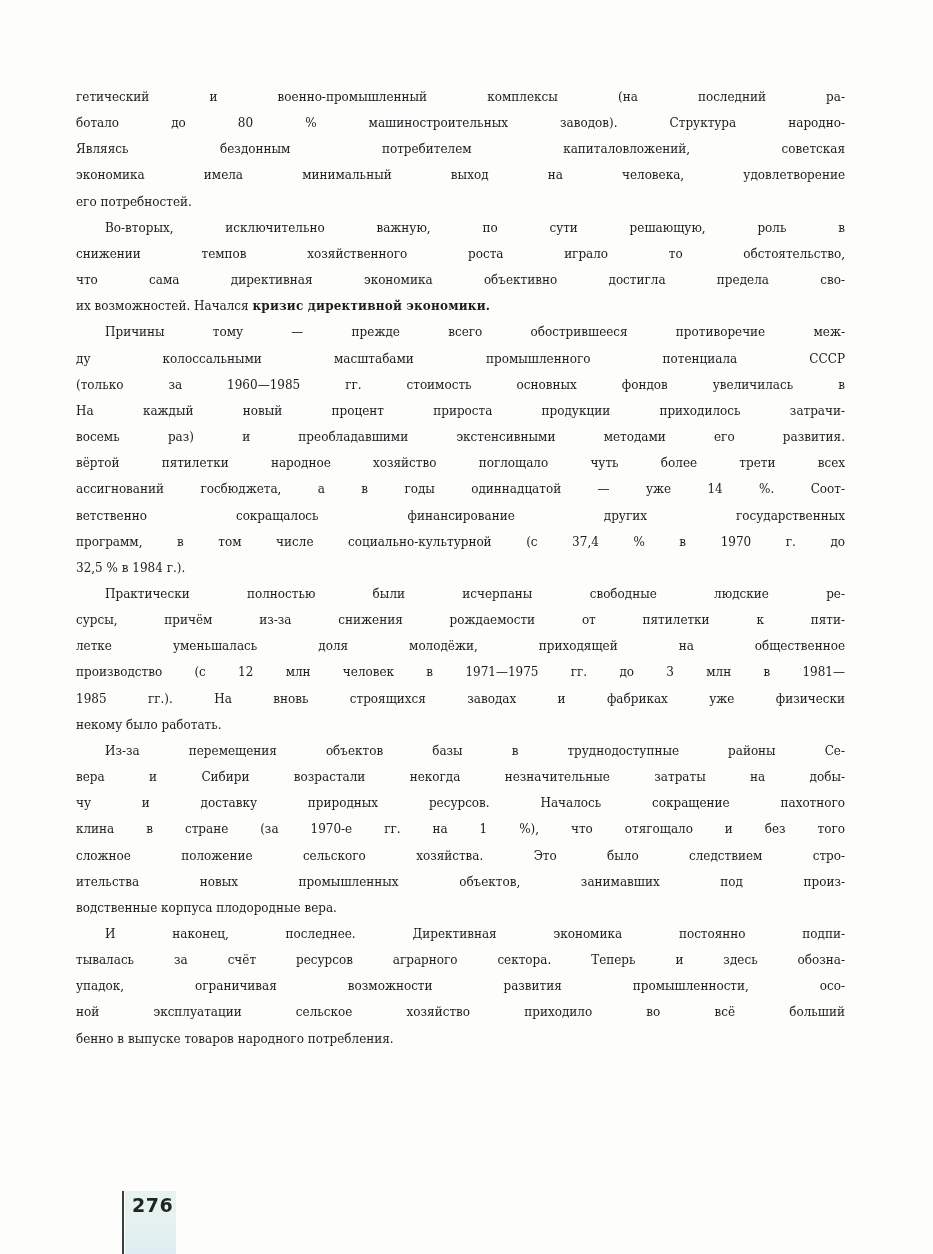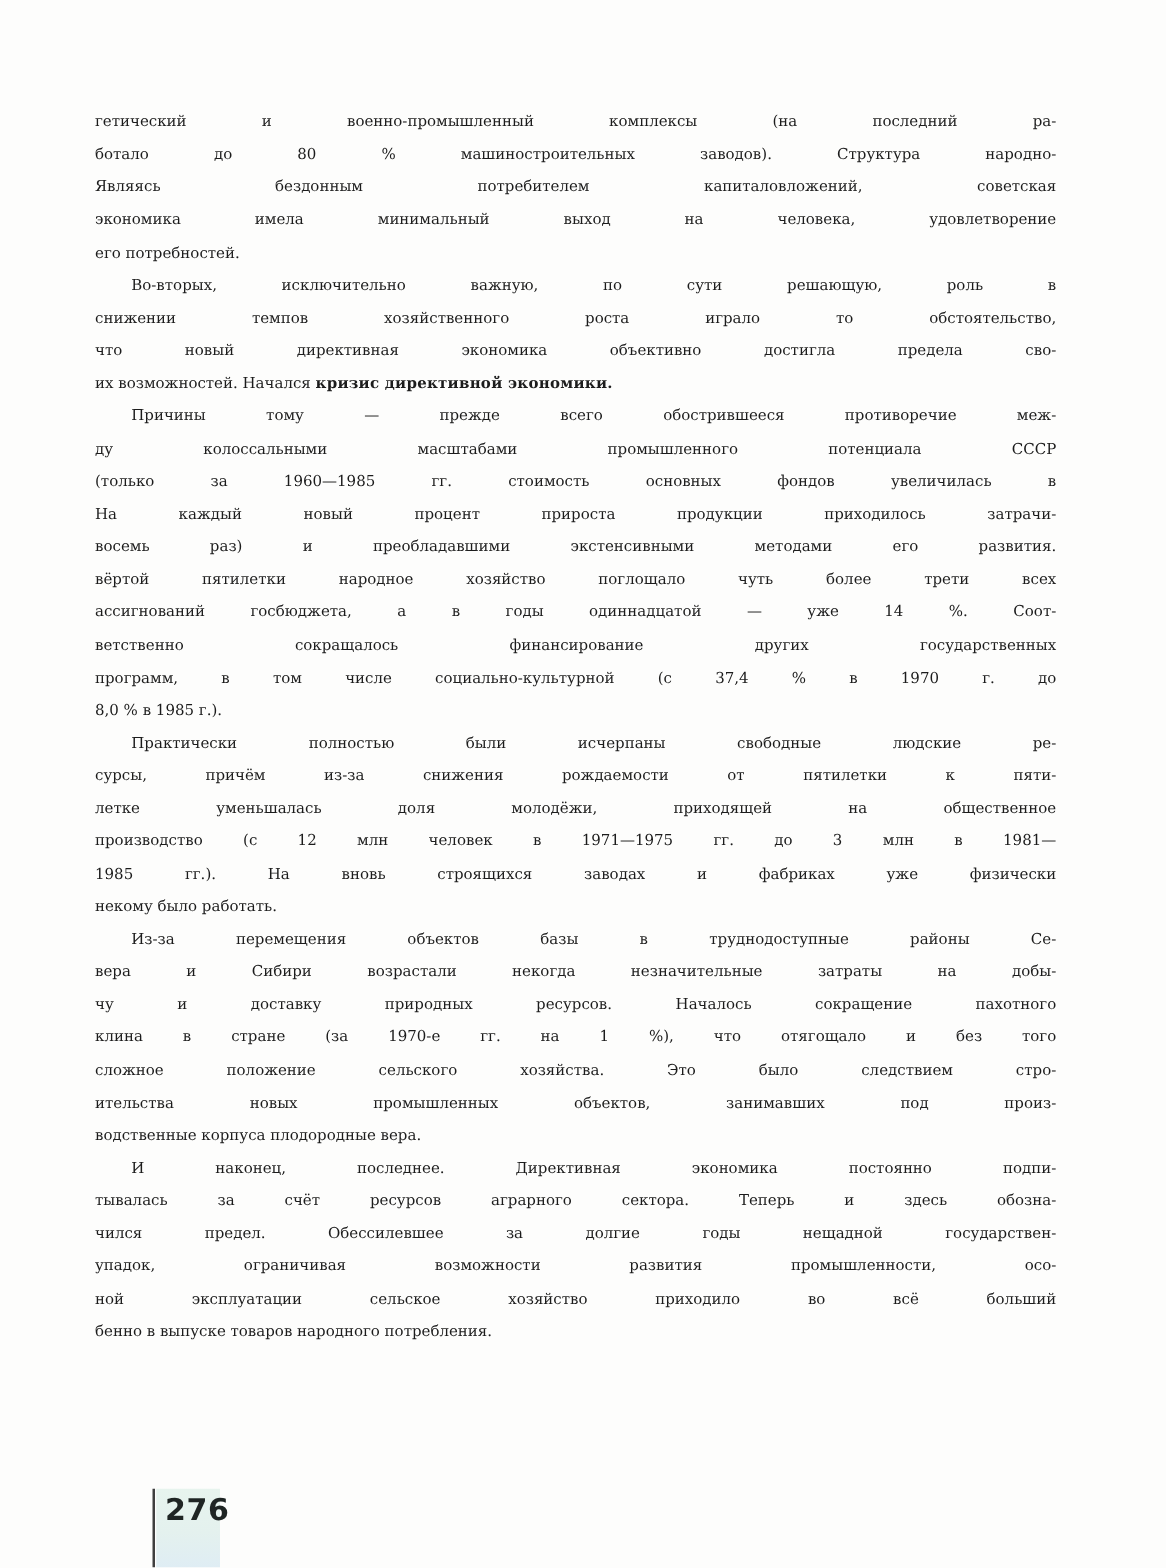--- a/index.html
+++ b/index.html
@@ -51,55 +51,55 @@
     position: absolute;
     left: 125px;
     top: 1191px;
     width: 51px;
     height: 63px;
     background: linear-gradient(180deg, #e7f4ee 0%, #e4f1ee 55%, #dfedf4 100%);
   }
   .page-number {
     font-family: "DejaVu Sans", sans-serif;
     font-weight: bold;
-    font-size: 24px;
+    font-size: 19px;
     color: #1f2524;
     padding: 3px 0 0 7px;
     letter-spacing: 0.5px;
   }
 </style>
 </head>
 <body>
 
 <div class="page">
   <div class="text-block" id="text-block">
       <div class="paragraph">
         <div class="line">гетический и военно-промышленный комплексы (на последний ра-</div>
         <div class="line">ботало до 80 % машиностроительных заводов). Структура народно-</div>
         <div class="line">Являясь бездонным потребителем капиталовложений, советская</div>
         <div class="line">экономика имела минимальный выход на человека, удовлетворение</div>
         <div class="line last">его потребностей.</div>
       </div>
       <div class="paragraph indent">
         <div class="line">Во-вторых, исключительно важную, по сути решающую, роль в</div>
         <div class="line">снижении темпов хозяйственного роста играло то обстоятельство,</div>
-        <div class="line">что новый директивная экономика объективно достигла предела сво-</div>
+        <div class="line">что сама директивная экономика объективно достигла предела сво-</div>
         <div class="line last"><span>их возможностей. Начался </span><b>кризис директивной экономики.</b></div>
       </div>
       <div class="paragraph indent">
         <div class="line">Причины тому — прежде всего обострившееся противоречие меж-</div>
         <div class="line">ду колоссальными масштабами промышленного потенциала СССР</div>
         <div class="line">(только за 1960—1985 гг. стоимость основных фондов увеличилась в</div>
         <div class="line">На каждый новый процент прироста продукции приходилось затрачи-</div>
         <div class="line">восемь раз) и преобладавшими экстенсивными методами его развития.</div>
         <div class="line">вёртой пятилетки народное хозяйство поглощало чуть более трети всех</div>
         <div class="line">ассигнований госбюджета, а в годы одиннадцатой — уже 14 %. Соот-</div>
         <div class="line">ветственно сокращалось финансирование других государственных</div>
         <div class="line">программ, в том числе социально-культурной (с 37,4 % в 1970 г. до</div>
-        <div class="line last">8,0 % в 1985 г.).</div>
+        <div class="line last">32,5 % в 1984 г.).</div>
       </div>
       <div class="paragraph indent">
         <div class="line">Практически полностью были исчерпаны свободные людские ре-</div>
         <div class="line">сурсы, причём из-за снижения рождаемости от пятилетки к пяти-</div>
         <div class="line">летке уменьшалась доля молодёжи, приходящей на общественное</div>
         <div class="line">производство (с 12 млн человек в 1971—1975 гг. до 3 млн в 1981—</div>
         <div class="line">1985 гг.). На вновь строящихся заводах и фабриках уже физически</div>
         <div class="line last">некому было работать.</div>
       </div>
       <div class="paragraph indent">
@@ -107,21 +107,20 @@
         <div class="line">вера и Сибири возрастали некогда незначительные затраты на добы-</div>
         <div class="line">чу и доставку природных ресурсов. Началось сокращение пахотного</div>
         <div class="line">клина в стране (за 1970-е гг. на 1 %), что отягощало и без того</div>
         <div class="line">сложное положение сельского хозяйства. Это было следствием стро-</div>
         <div class="line">ительства новых промышленных объектов, занимавших под произ-</div>
         <div class="line last">водственные корпуса плодородные вера.</div>
       </div>
       <div class="paragraph indent">
         <div class="line">И наконец, последнее. Директивная экономика постоянно подпи-</div>
         <div class="line">тывалась за счёт ресурсов аграрного сектора. Теперь и здесь обозна-</div>
-        <div class="line">чился предел. Обессилевшее за долгие годы нещадной государствен-</div>
         <div class="line">упадок, ограничивая возможности развития промышленности, осо-</div>
         <div class="line">ной эксплуатации сельское хозяйство приходило во всё больший</div>
         <div class="line last">бенно в выпуске товаров народного потребления.</div>
       </div>
     </div>
 
   <div class="page-rule"></div>
   <div class="page-badge">
     <div class="page-number">276</div>
   </div>

